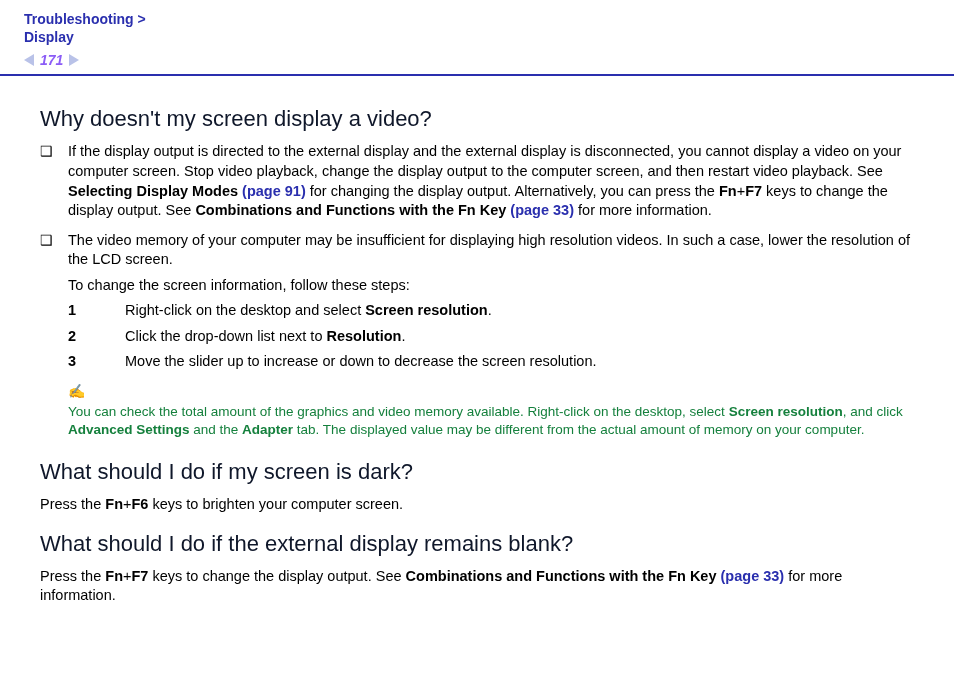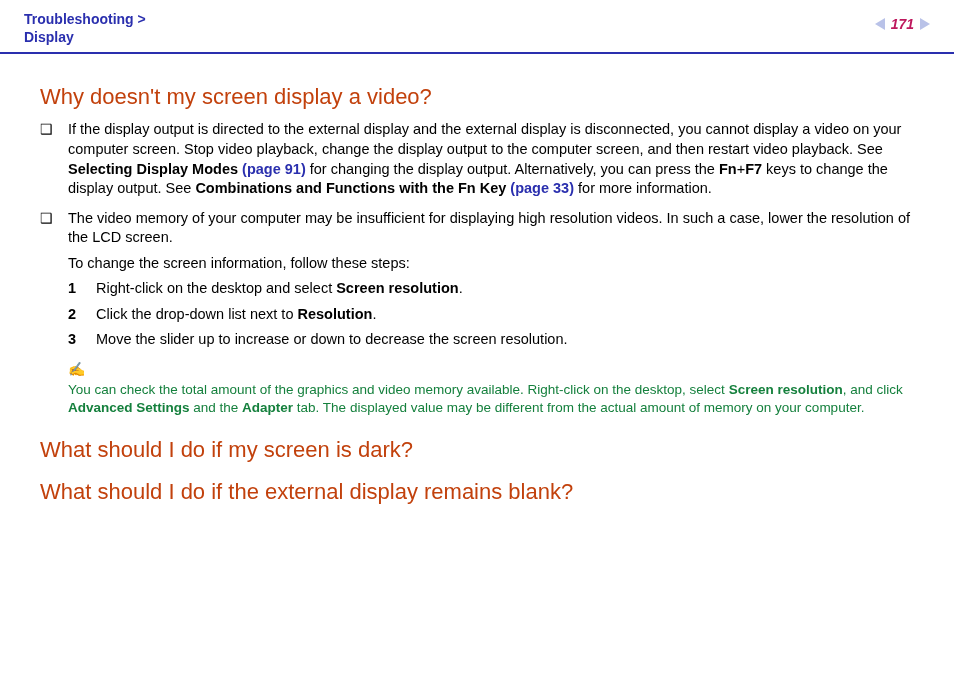--- a/index.html
+++ b/index.html
@@ -8,20 +8,21 @@
     font-family: Arial, Helvetica, sans-serif;
     background: #fff;
     width: 954px;
   }
   .header {
     display: flex;
     justify-content: space-between;
     align-items: flex-start;
     padding: 10px 24px 6px 24px;
     border-bottom: 2px solid #2a2fae;
+    flex-direction: column;
   }
   .breadcrumb {
     color: #2a2fae;
     font-size: 14px;
     font-weight: bold;
     line-height: 1.3;
   }
   .breadcrumb .sep { font-weight: bold; }
   .pagebox {
     display: flex;
@@ -30,30 +31,30 @@
     margin-top: 6px;
   }
   .tri-left, .tri-right {
     width: 0; height: 0;
     border-top: 6px solid transparent;
     border-bottom: 6px solid transparent;
   }
   .tri-left { border-right: 10px solid #b9c2e8; }
   .tri-right { border-left: 10px solid #b9c2e8; }
   .pagenum {
-    color: #be185d;
+    color: #8b5cf6;
     font-weight: bold;
     font-style: italic;
     font-size: 14px;
   }
   .content {
     padding: 14px 40px 20px 40px;
   }
   h2.q {
-    color: #c2410c;
+    color: #0f172a;
     font-size: 22px;
     font-weight: normal;
     margin: 16px 0 10px 0;
   }
   .body-text {
     font-size: 14.5px;
     color: #000;
     line-height: 1.35;
   }
   ul.checklist {
@@ -78,21 +79,21 @@
     list-style: none;
   }
   .steps li {
     display: flex;
     margin-bottom: 6px;
   }
   .steps li .num {
     flex: 0 0 28px;
     font-weight: bold;
   }
-  .steps li .txt { flex: 1; }
+  .steps li .txt { flex: 1; margin-left: 29px; }
   .bold { font-weight: bold; }
   .link { color: #2a2fae; font-weight: bold; text-align: center; }
   .note-icon {
     color: #2a2fae;
     font-size: 14px;
     margin-bottom: 2px;
   }
   .note {
     font-family: "Arial Narrow", Arial, sans-serif;
     font-stretch: condensed;
@@ -152,16 +153,22 @@
         </ol>
         <div class="note-icon">✍</div>
         <div class="note">
           <span>You can check the total amount of the graphics and video memory available. Right-click on the desktop, select </span><span class="bold">Screen resolution</span><span>, and click </span><span class="bold">Advanced Settings</span><span> and the </span><span class="bold">Adapter</span><span> tab. The displayed value may be different from the actual amount of memory on your computer.</span>
         </div>
       </div>
     </li>
   </ul>
 
   <h2 class="q">What should I do if my screen is dark?</h2>
+  <p class="body-text">
+    <span>Press the </span><span class="bold">Fn</span><span>+</span><span class="bold">F6</span><span> keys to brighten your computer screen.</span>
+  </p>
 
   <h2 class="q">What should I do if the external display remains blank?</h2>
+  <p class="body-text">
+    <span>Press the </span><span class="bold">Fn</span><span>+</span><span class="bold">F7</span><span> keys to change the display output. See </span><span class="bold">Combinations and Functions with the Fn Key </span><span class="link">(page 33)</span><span> for more information.</span>
+  </p>
 
 </div>
 
 </body></html>

